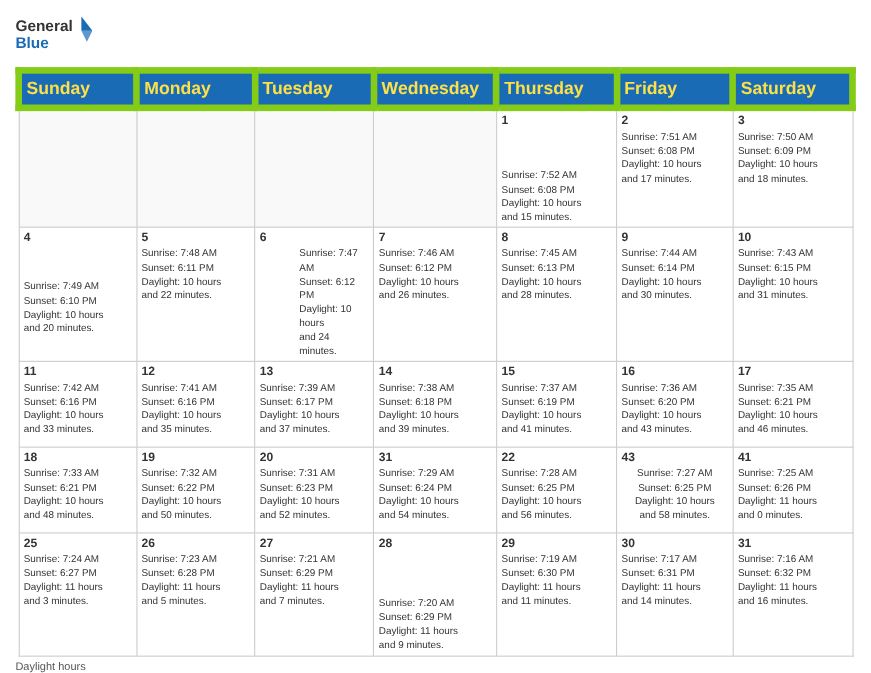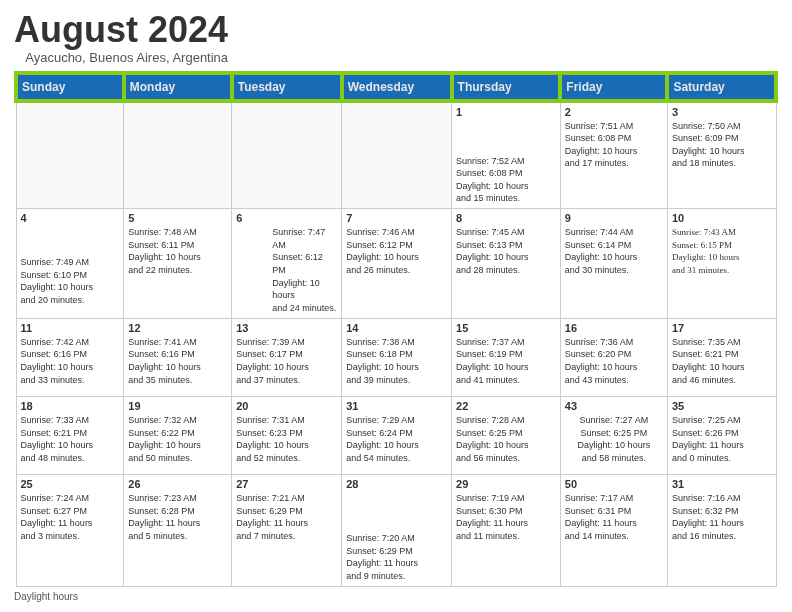--- a/index.html
+++ b/index.html
@@ -40,26 +40,26 @@
       font-size: 13px;
       color: #555;
     }
     .calendar-table {
       width: 100%;
       border-collapse: collapse;
       flex: 1;
     }
     .calendar-table th {
       background-color: #1a6bb5;
-      color: #e5e5e5;
-      font-size: 12px;
+      color: #fde047;
+      font-size: 16px;
       font-weight: bold;
       padding: 5px 4px;
       text-align: left;
-      border: 4px solid #84cc16;
+      border: 6px solid #84cc16;
     }
     .calendar-table td {
       border: 1px solid #ccc;
       vertical-align: top;
       padding: 3px 4px;
       font-size: 9.5px;
       color: #333;
       background: #fff;
       width: 113px;
       height: 80px;
@@ -85,23 +85,31 @@
     }
     tr.week-row td {
       height: 78px;
     }
   </style>
 </head>
 <body>
 
 <div class="page">
   <div class="header">
-    <div class="title-area">
-      <div class="main-title">August 2024</div>
-      <div class="subtitle">Ayacucho, Buenos Aires, Argentina</div>
+    <div class="logo-area">
+      <div>
+        <svg width="70" height="40" viewBox="0 0 70 40">
+
+          <text x="0" y="18" font-size="14" font-weight="bold" fill="#333" font-family="Arial">General</text>
+          <text x="0" y="34" font-size="14" font-weight="bold" fill="#1a6bb5" font-family="Arial">Blue</text>
+
+          <polygon points="60,5 70,18 60,18" fill="#1a6bb5"></polygon>
+          <polygon points="60,18 70,18 65,28" fill="#1a6bb5" opacity="0.7"></polygon>
+        </svg>
+      </div>
     </div>
   </div>
 
   <table class="calendar-table">
     <thead>
       <tr>
       <th>Sunday</th>
           <th>Monday</th>
           <th>Tuesday</th>
           <th>Wednesday</th>
@@ -176,21 +184,21 @@
           </td>
           <td>
             <div class="day-number">9</div>
             <div class="day-info" style="white-space: pre-line;">Sunrise: 7:44 AM
 Sunset: 6:14 PM
 Daylight: 10 hours
 and 30 minutes.</div>
           </td>
           <td>
             <div class="day-number">10</div>
-            <div class="day-info" style="white-space: pre-line; font-family: Liberation Serif, serif;">Sunrise: 7:43 AM
+            <div class="day-info" style="white-space: pre-line;">Sunrise: 7:43 AM
 Sunset: 6:15 PM
 Daylight: 10 hours
 and 31 minutes.</div>
           </td>
         </tr>
         <tr class="week-row">
           <td>
             <div class="day-number">11</div>
             <div class="day-info" style="white-space: pre-line;">Sunrise: 7:42 AM
 Sunset: 6:16 PM
@@ -277,21 +285,21 @@
 and 56 minutes.</div>
           </td>
           <td>
             <div class="day-number">43</div>
             <div class="day-info" style="white-space: pre-line; text-align: center;">Sunrise: 7:27 AM
 Sunset: 6:25 PM
 Daylight: 10 hours
 and 58 minutes.</div>
           </td>
           <td>
-            <div class="day-number">35</div>
+            <div class="day-number">41</div>
             <div class="day-info" style="white-space: pre-line;">Sunrise: 7:25 AM
 Sunset: 6:26 PM
 Daylight: 11 hours
 and 0 minutes.</div>
           </td>
         </tr>
         <tr class="week-row">
           <td>
             <div class="day-number">25</div>
             <div class="day-info" style="white-space: pre-line;">Sunrise: 7:24 AM
@@ -321,21 +329,21 @@
 and 9 minutes.</div>
           </td>
           <td>
             <div class="day-number">29</div>
             <div class="day-info" style="white-space: pre-line;">Sunrise: 7:19 AM
 Sunset: 6:30 PM
 Daylight: 11 hours
 and 11 minutes.</div>
           </td>
           <td>
-            <div class="day-number">50</div>
+            <div class="day-number">30</div>
             <div class="day-info" style="white-space: pre-line;">Sunrise: 7:17 AM
 Sunset: 6:31 PM
 Daylight: 11 hours
 and 14 minutes.</div>
           </td>
           <td>
             <div class="day-number">31</div>
             <div class="day-info" style="white-space: pre-line;">Sunrise: 7:16 AM
 Sunset: 6:32 PM
 Daylight: 11 hours

